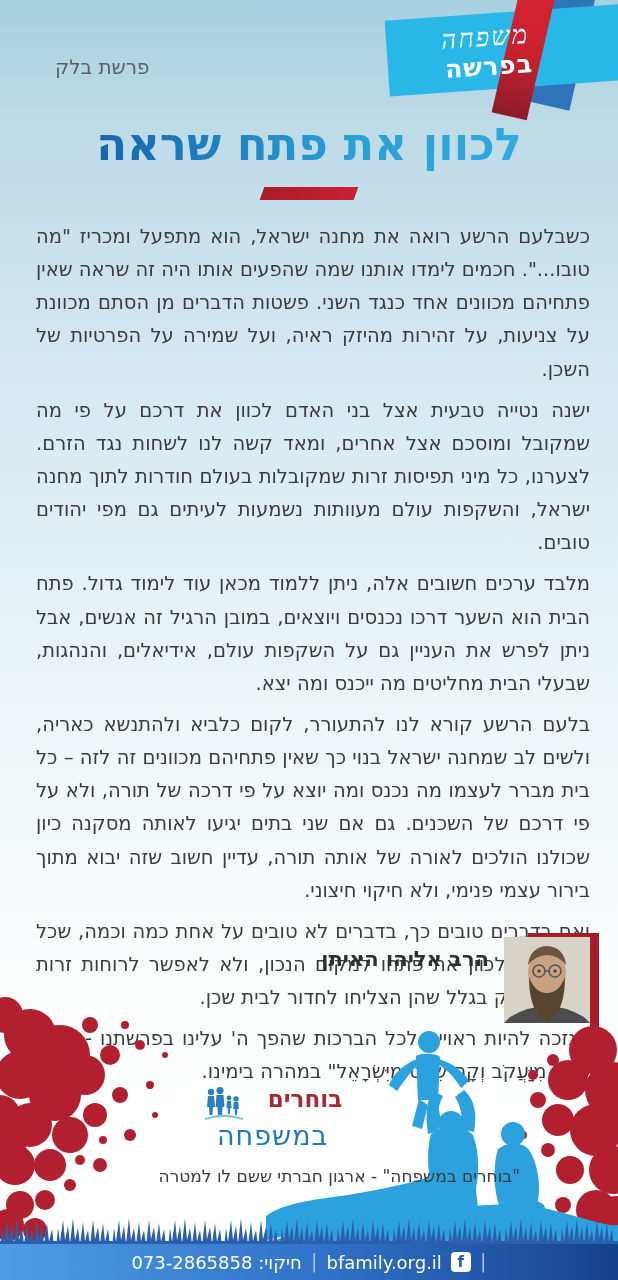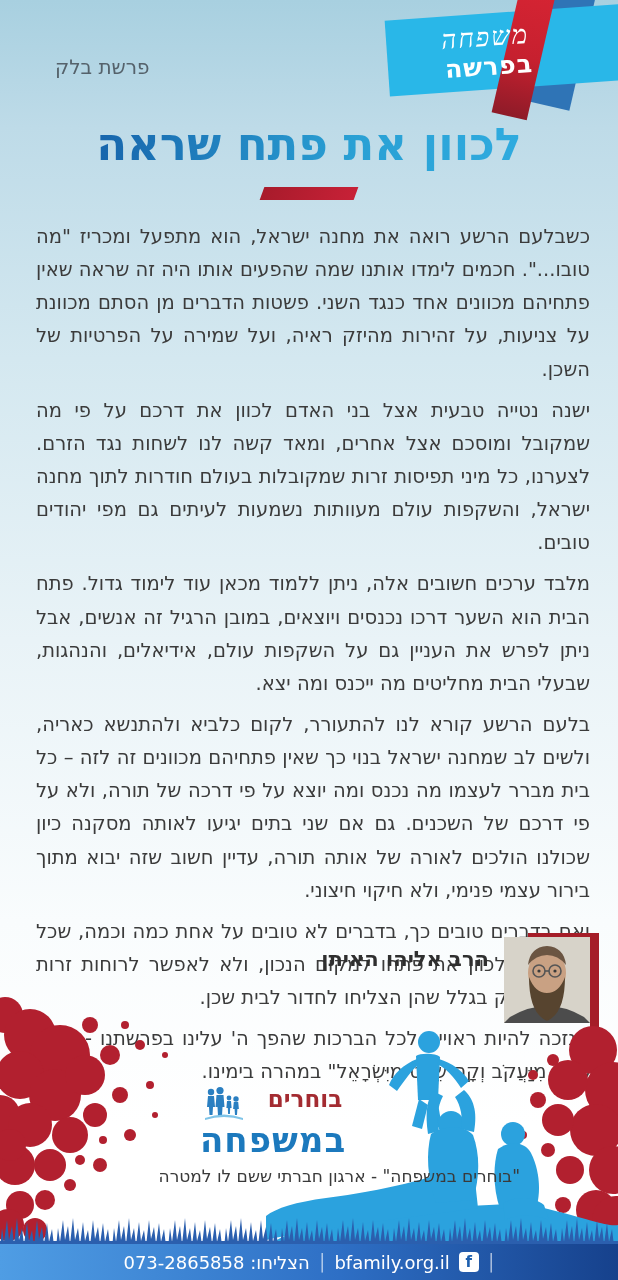--- a/index.html
+++ b/index.html
@@ -38,21 +38,21 @@
   .photo-frame{position:absolute;top:0;right:-7px;width:62px;height:96px;border-top:9px solid #a51d28;border-right:9px solid #a51d28;}
   .photo{position:absolute;top:4px;right:2px;width:86px;height:86px;z-index:2;}
   .author-text{text-align:right;padding-top:14px;}
   .author-name{font-size:21px;font-weight:bold;color:#2f2f2f;margin-bottom:5px;text-align:center;}
   .author-role{font-size:17px;color:#4a4a4a;line-height:1.5;}
 
   
   .org-logo{position:absolute;top:1086px;left:200px;width:145px;z-index:5;text-align:center;}
   .org-logo-row{display:flex;direction:rtl;align-items:flex-start;justify-content:center;gap:23px;}
   .org-logo-top{font-size:23px;font-weight:bold;color:#a32b31;}
-  .org-logo-bottom{font-size:34px;font-weight:bold;color:#1c79bd;letter-spacing:1px;}
+  .org-logo-bottom{font-size:27px;font-weight:normal;color:#1c79bd;letter-spacing:1px;}
   .org-desc{position:absolute;top:1163px;right:98px;width:470px;direction:rtl;text-align:right;
     font-size:17px;color:#3a3a3a;line-height:1.55;z-index:5;}
 
   
   .tree-left{position:absolute;left:0;top:995px;z-index:1;}
   .tree-right{position:absolute;right:0;top:1020px;z-index:1;}
   .family-sil{position:absolute;left:266px;top:1012px;z-index:2;}
   .grass{position:absolute;left:0;top:1214px;z-index:3;}
 
   
@@ -228,20 +228,20 @@
       </svg>
     </div>
     <div class="org-logo-bottom">במשפחה</div>
   </div>
 
   <div class="org-desc">
     <div>"בוחרים במשפחה" - ארגון חברתי ששם לו למטרה</div>
   </div>
 
   <div class="bottom-bar">
-    <span dir="rtl"><span>הצליחו:</span> <span>073-2865858</span></span>
+    <span dir="rtl"><span>חיקוי:</span> <span>073-2865858</span></span>
     <span class="sep">|</span>
     <span>bfamily.org.il</span>
     <span class="fb">f</span>
     <span class="sep">|</span>
   </div>
 
 </div>
 
 </body></html>

